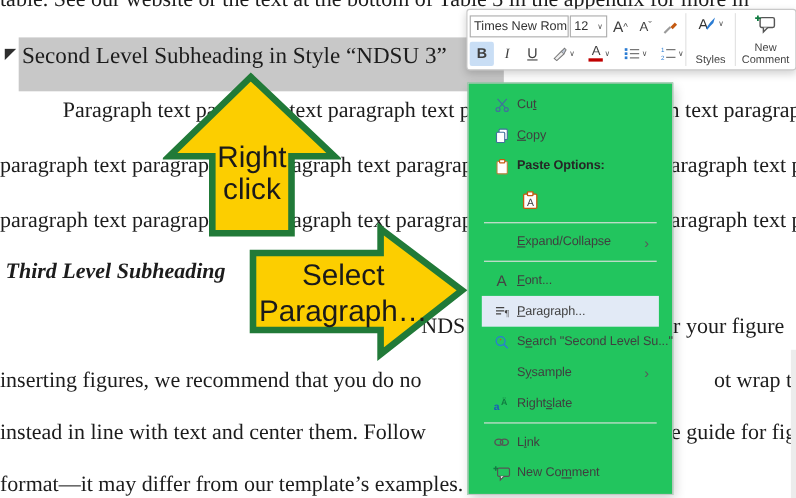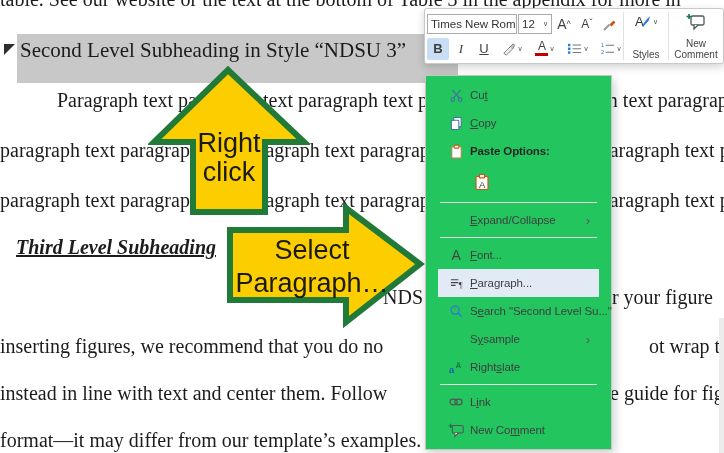--- a/index.html
+++ b/index.html
@@ -61,21 +61,21 @@
   <div class="docline" style="top:-13px;left:0;">table. See our website or the text at the bottom of Table 3 in the appendix for more in</div>
 
   <div id="heading-highlight"></div>
   <div id="collapse-triangle"></div>
   <div class="docline doc-heading" style="top:38px;left:20px;">Second Level Subheading in Style “NDSU 3”</div>
 
   <div class="docline" style="top:88px;left:0;padding-left:57px;">Paragraph text paragraph text paragraph text paragraph text paragraph text paragraph text</div>
   <div class="docline" style="top:138px;left:0;">paragraph text paragraph text paragraph text paragraph text paragraph text paragraph text paragraph</div>
   <div class="docline" style="top:188px;left:0;">paragraph text paragraph text paragraph text paragraph text paragraph text paragraph text paragraph</div>
 
-  <div class="docline bold-italic" style="top:235px;left:16px;text-decoration:underline;">Third Level Subheading</div>
+  <div class="docline bold-italic" style="top:235px;left:5px;">Third Level Subheading</div>
 
   <div class="docline" style="top:285px;left:383px;">NDS</div>
   <div class="docline" style="top:285px;left:603px;">er your figure</div>
 
   <div class="docline" style="top:334px;left:0;">inserting figures, we recommend that you do no</div>
   <div class="docline" style="top:334px;left:613px;margin-left:36px;">ot wrap text a</div>
 
   <div class="docline" style="top:381px;left:0;">instead in line with text and center them. Follow</div>
   <div class="docline" style="top:381px;left:610px;">e guide for fig</div>
 

